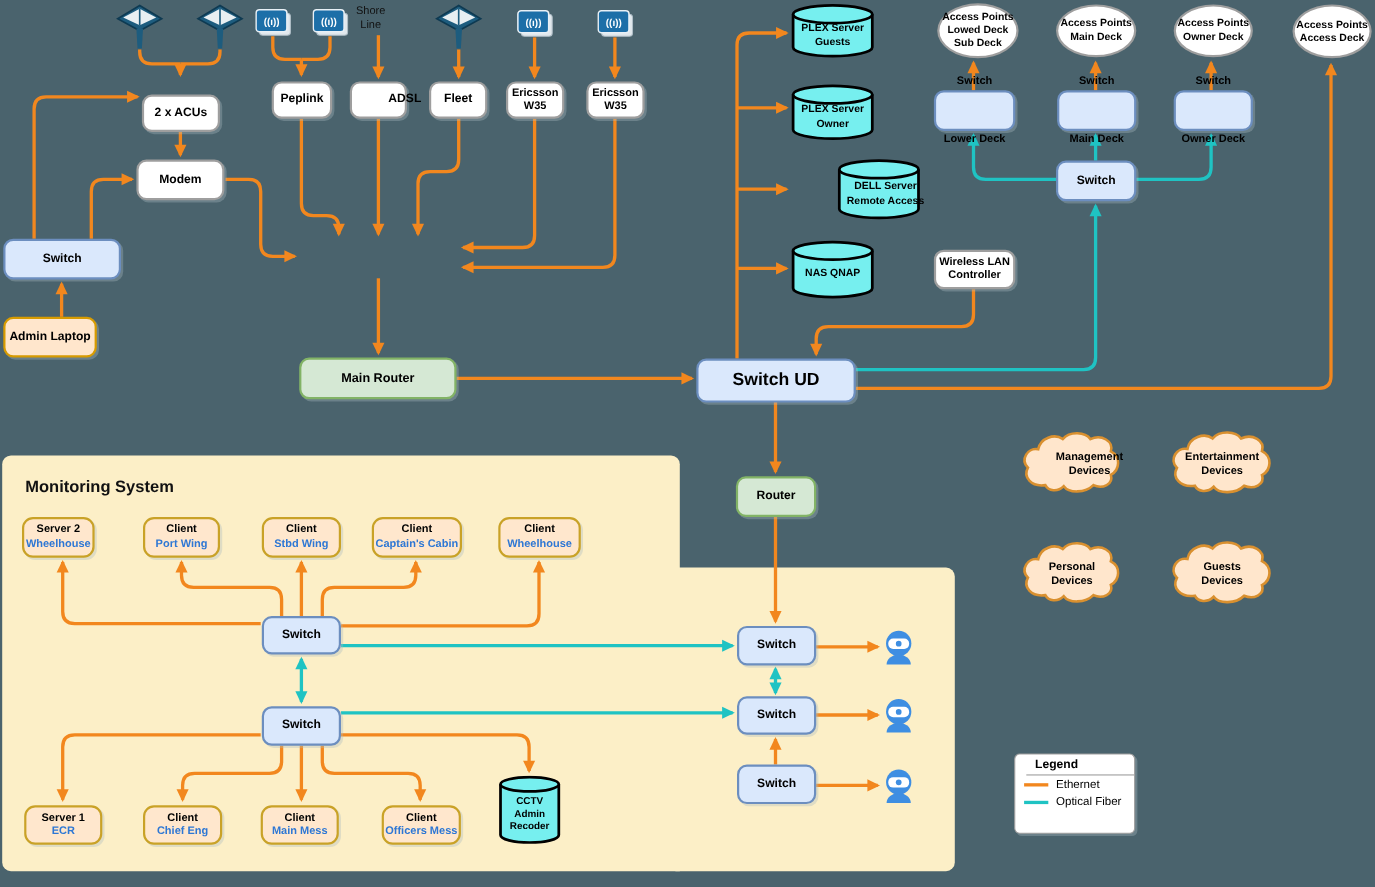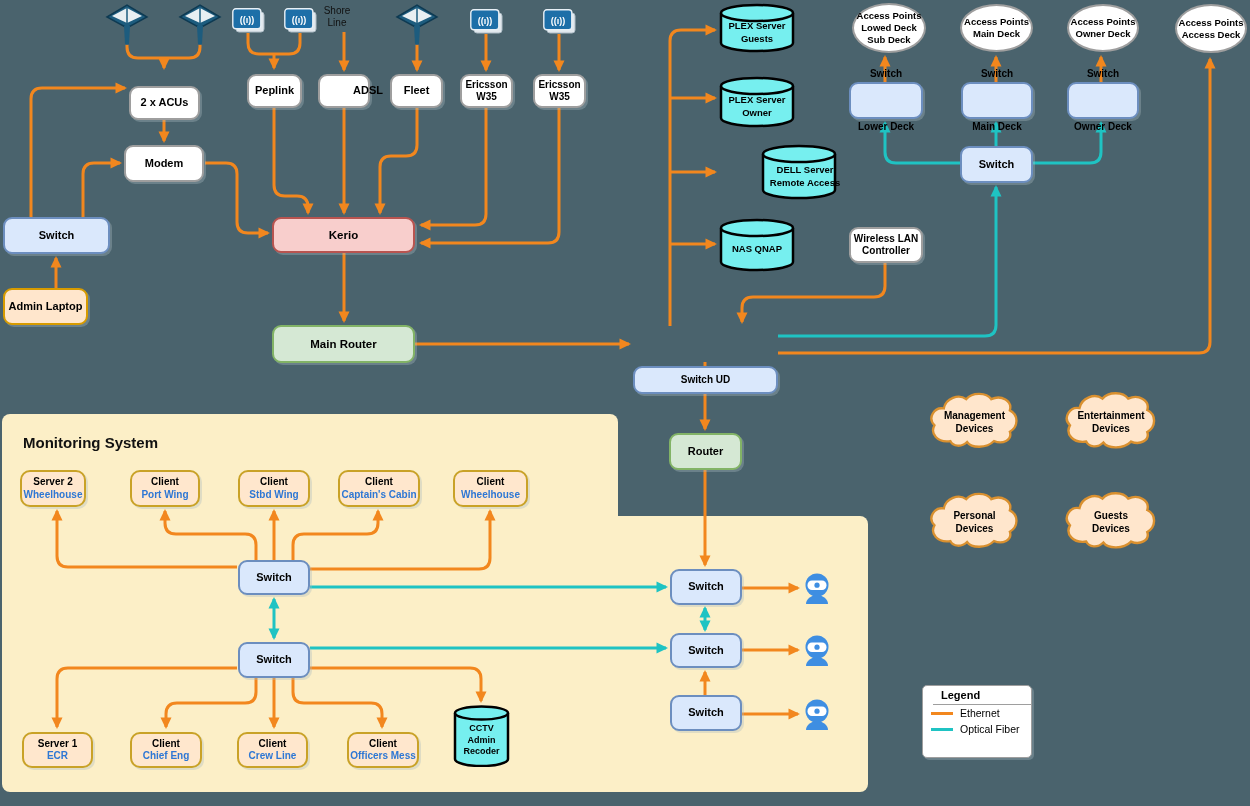--- a/index.html
+++ b/index.html
@@ -188,23 +188,20 @@
 
   <div class="node w" style="left:124px;top:145px;width:80px;height:37px;">
     <span>Modem</span>
     </div>
   <div class="node b" style="left:3px;top:217px;width:107px;height:37px;">
     <span>Switch</span>
     </div>
   <div class="node o" style="left:3px;top:288px;width:85px;height:37px;">
     <span>Admin Laptop</span>
     </div>
-  <div class="node p" style="left:272px;top:217px;width:143px;height:36px;font-size:11.5px;">
-    <span>Kerio</span>
-    </div>
   <div class="node g" style="left:272px;top:325px;width:143px;height:38px;font-size:11.5px;">
     <span>Main Router</span>
     </div>
 
   <div class="cylinder" style="left:719px;top:3px;width:76px;height:50px;">
     <svg width="76" height="50" viewBox="0 0 76 50">
       <path d="M2,10 V40 A36,8 0 0 0 74,40 V10" fill="#76EFEF" stroke="#000" stroke-width="2.5"></path>
       <ellipse cx="38" cy="10" rx="36" ry="8" fill="#76EFEF" stroke="#000" stroke-width="2.5"></ellipse>
     </svg>
     <div class="cyl-label">
@@ -273,28 +270,28 @@
     <span>Owner Deck</span>
     </div>
   <div class="node b" style="left:960px;top:146px;width:73px;height:37px;">
     <span>Switch</span>
     </div>
 
   <div class="node w small2" style="left:849px;top:227px;width:74px;height:36px;">
     <span>Wireless LAN</span>
     <span>Controller</span>
     </div>
-  <div class="node b" style="left:633px;top:326px;width:145px;height:28px;font-size:10px;margin-top:40px;">
+  <div class="node b" style="left:633px;top:326px;width:145px;height:40px;font-size:16px;">
     <span>Switch UD</span>
     </div>
   <div class="node g" style="left:669px;top:433px;width:73px;height:37px;">
     <span>Router</span>
     </div>
 
-  <div class="cloud" style="left:928px;top:390px;width:93px;height:63px;">
+  <div class="cloud" style="left:928px;top:390px;width:93px;height:63px;justify-content:flex-end;">
     <svg width="93" height="63" viewBox="0 0 100 66">
       <path d="M24,54 C10,56 2,46 7,37 C-1,29 7,17 17,19 C19,8 33,3 41,9 C48,1 63,2 68,9 C79,4 91,11 88,21 C98,26 97,39 88,44 C91,53 80,58 71,54 C63,62 47,62 42,55 C36,61 27,60 24,54 Z" fill="#FFE6CC" stroke="#D9902F" stroke-width="2.5"></path>
     </svg>
     <div class="cloud-label">
         <div>Management</div>
         <div>Devices</div>
       </div>
   </div>
   <div class="cloud" style="left:1063px;top:390px;width:96px;height:63px;">
     <svg width="96" height="63" viewBox="0 0 100 66">
@@ -357,21 +354,21 @@
   <div class="node c" style="left:22px;top:732px;width:71px;height:36px;">
     <span>Server 1</span>
     <span class="l2">ECR</span>
     </div>
   <div class="node c" style="left:130px;top:732px;width:72px;height:36px;">
     <span>Client</span>
     <span class="l2">Chief Eng</span>
     </div>
   <div class="node c" style="left:237px;top:732px;width:71px;height:36px;">
     <span>Client</span>
-    <span class="l2">Crew Line</span>
+    <span class="l2">Main Mess</span>
     </div>
   <div class="node c" style="left:347px;top:732px;width:72px;height:36px;">
     <span>Client</span>
     <span class="l2">Officers Mess</span>
     </div>
 
   <div class="cylinder" style="left:453px;top:705px;width:57px;height:62px;font-size:9px;">
     <svg width="57" height="62" viewBox="0 0 57 62">
       <path d="M2,8 V54 A26.5,7 0 0 0 55,54 V8" fill="#76EFEF" stroke="#000" stroke-width="2.5"></path>
       <ellipse cx="28.5" cy="8" rx="26.5" ry="6.5" fill="#76EFEF" stroke="#000" stroke-width="2.5"></ellipse>

